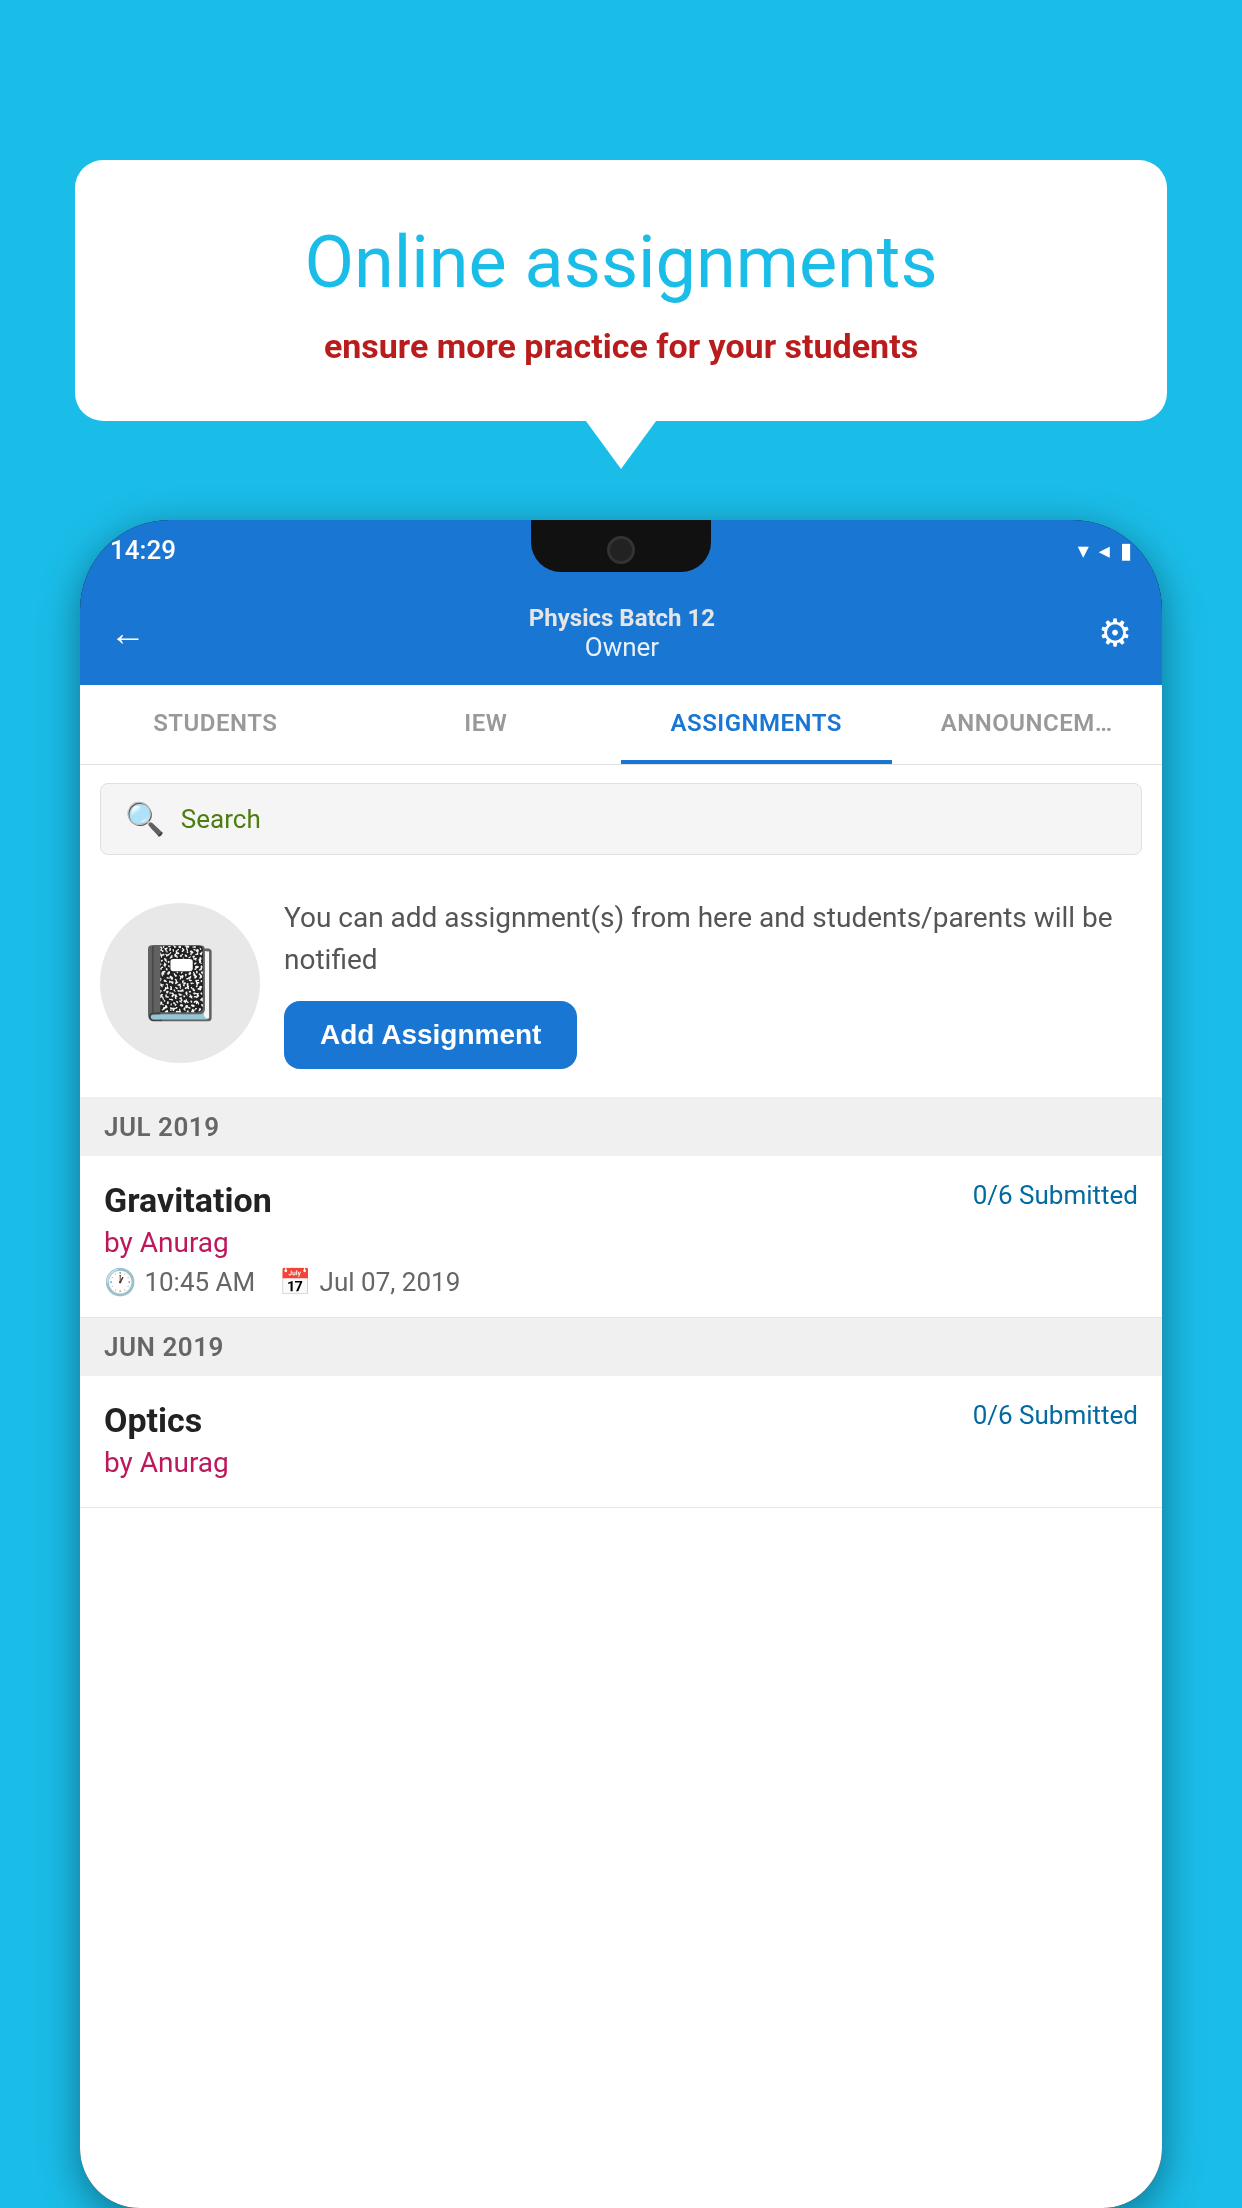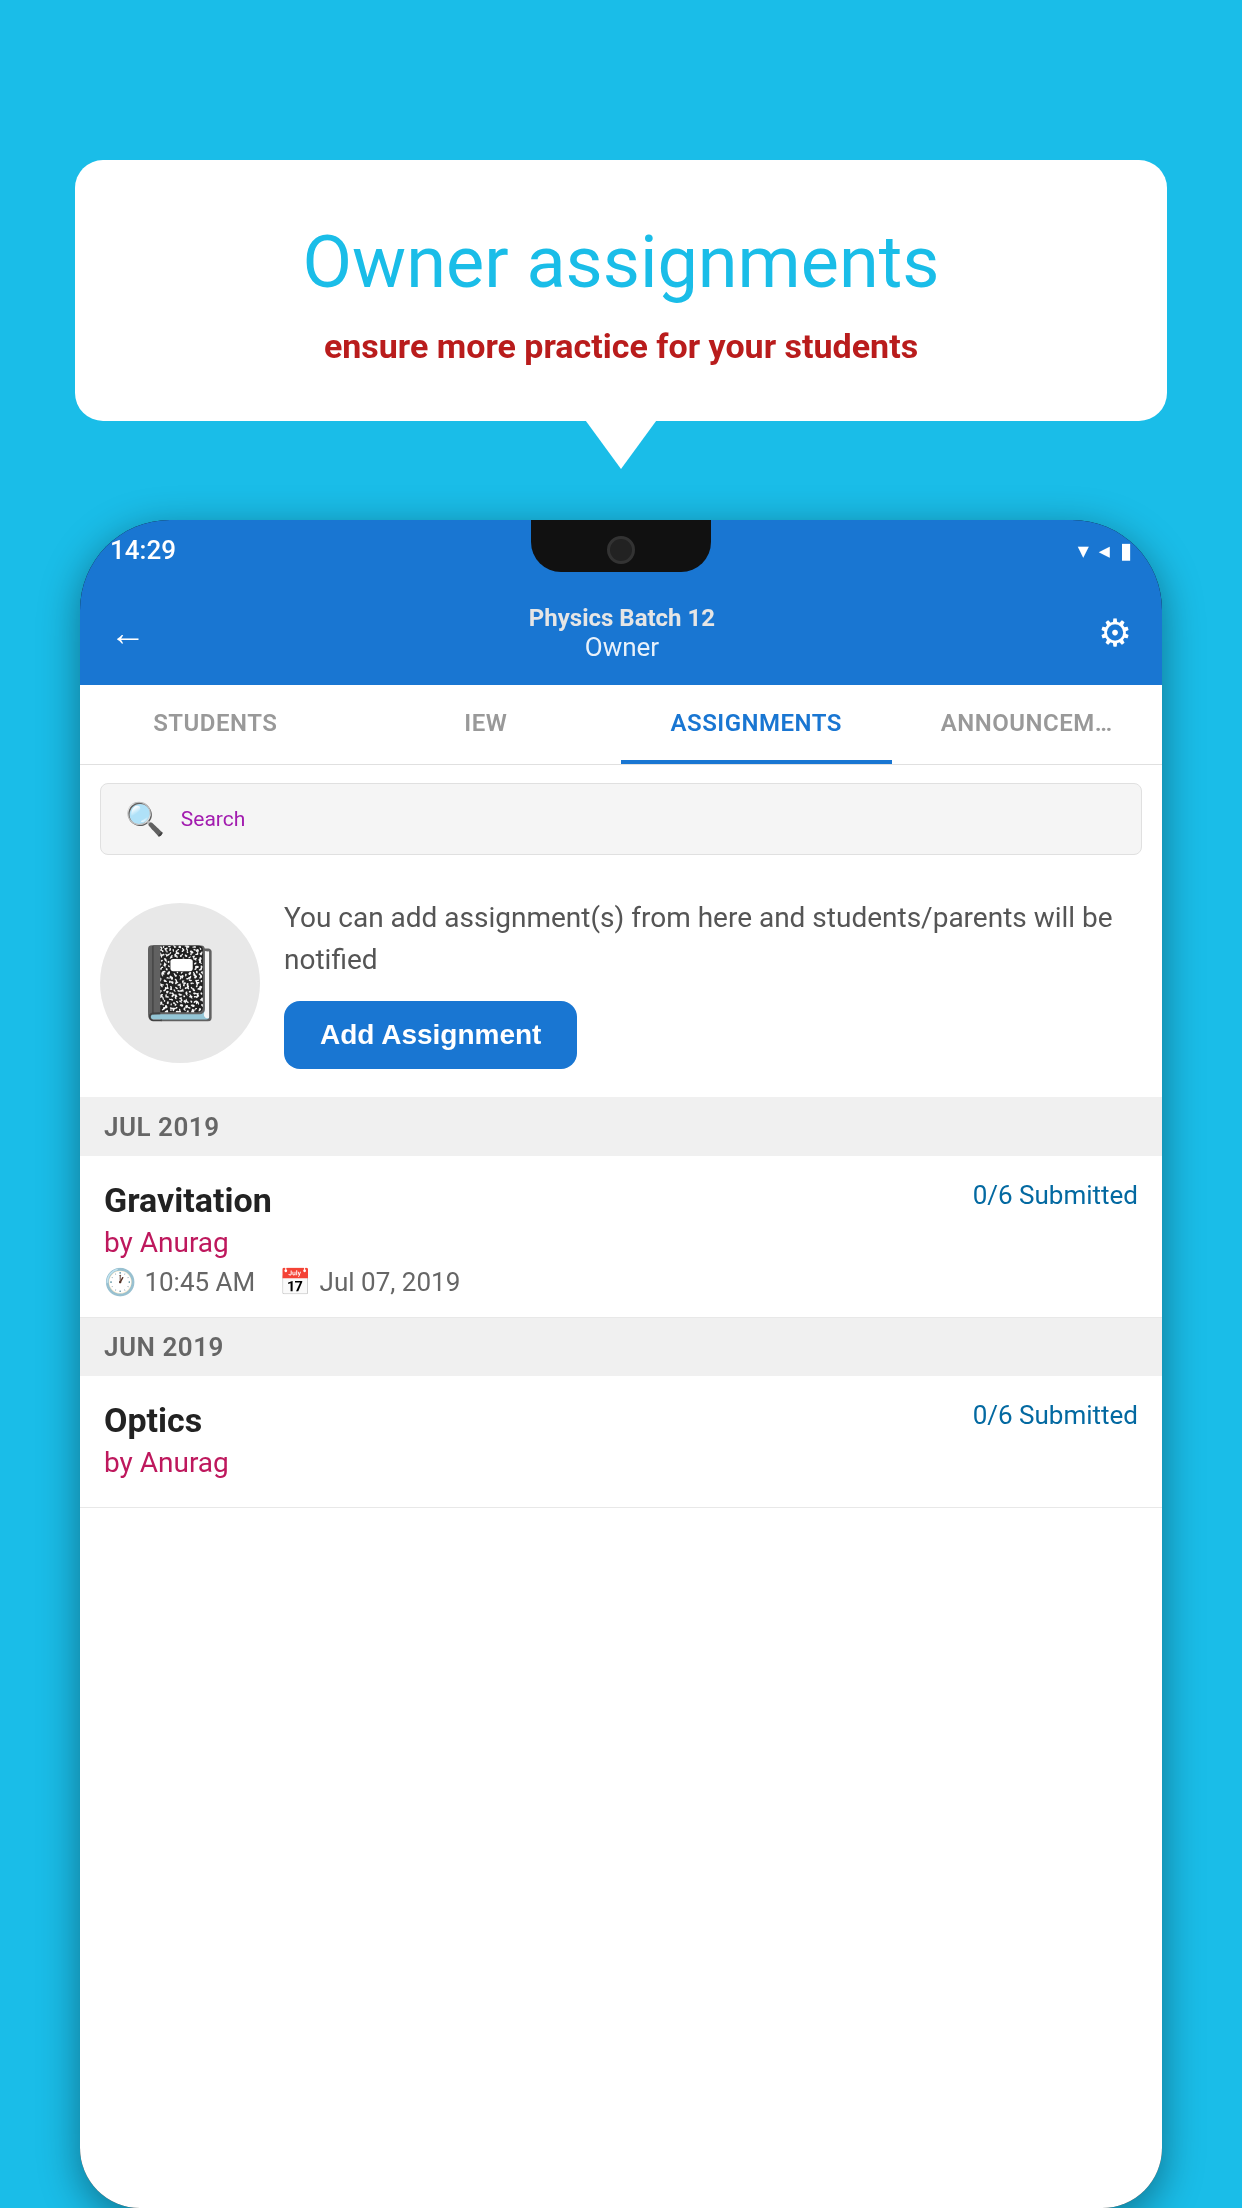--- a/index.html
+++ b/index.html
@@ -225,22 +225,22 @@
       gap: 16px;
       border: 1px solid #e0e0e0;
     }
 
     .search-icon-wrap {
       color: #999;
       font-size: 32px;
     }
 
     .search-text {
-      font-size: 21px;
-      color: #a21caf;
+      font-size: 26px;
+      color: #4d7c0f;
     }
 
     
     .promo-block {
       display: flex;
       align-items: center;
       padding: 24px 20px 28px;
       gap: 24px;
       background: #fff;
       border-bottom: 1px solid #f0f0f0;
@@ -341,21 +341,21 @@
     .meta-icon {
       font-size: 26px;
       color: #888;
     }
   </style>
 </head>
 <body>
 
 <div class="speech-bubble-container">
   <div class="speech-bubble">
-    <div class="bubble-title">Owner assignments</div>
+    <div class="bubble-title">Online assignments</div>
     <div class="bubble-subtitle">ensure more practice for your students</div>
   </div>
 </div>
 
 <div class="phone-frame">
 
   <div class="phone-notch">
     <div class="phone-camera"></div>
   </div>
 

